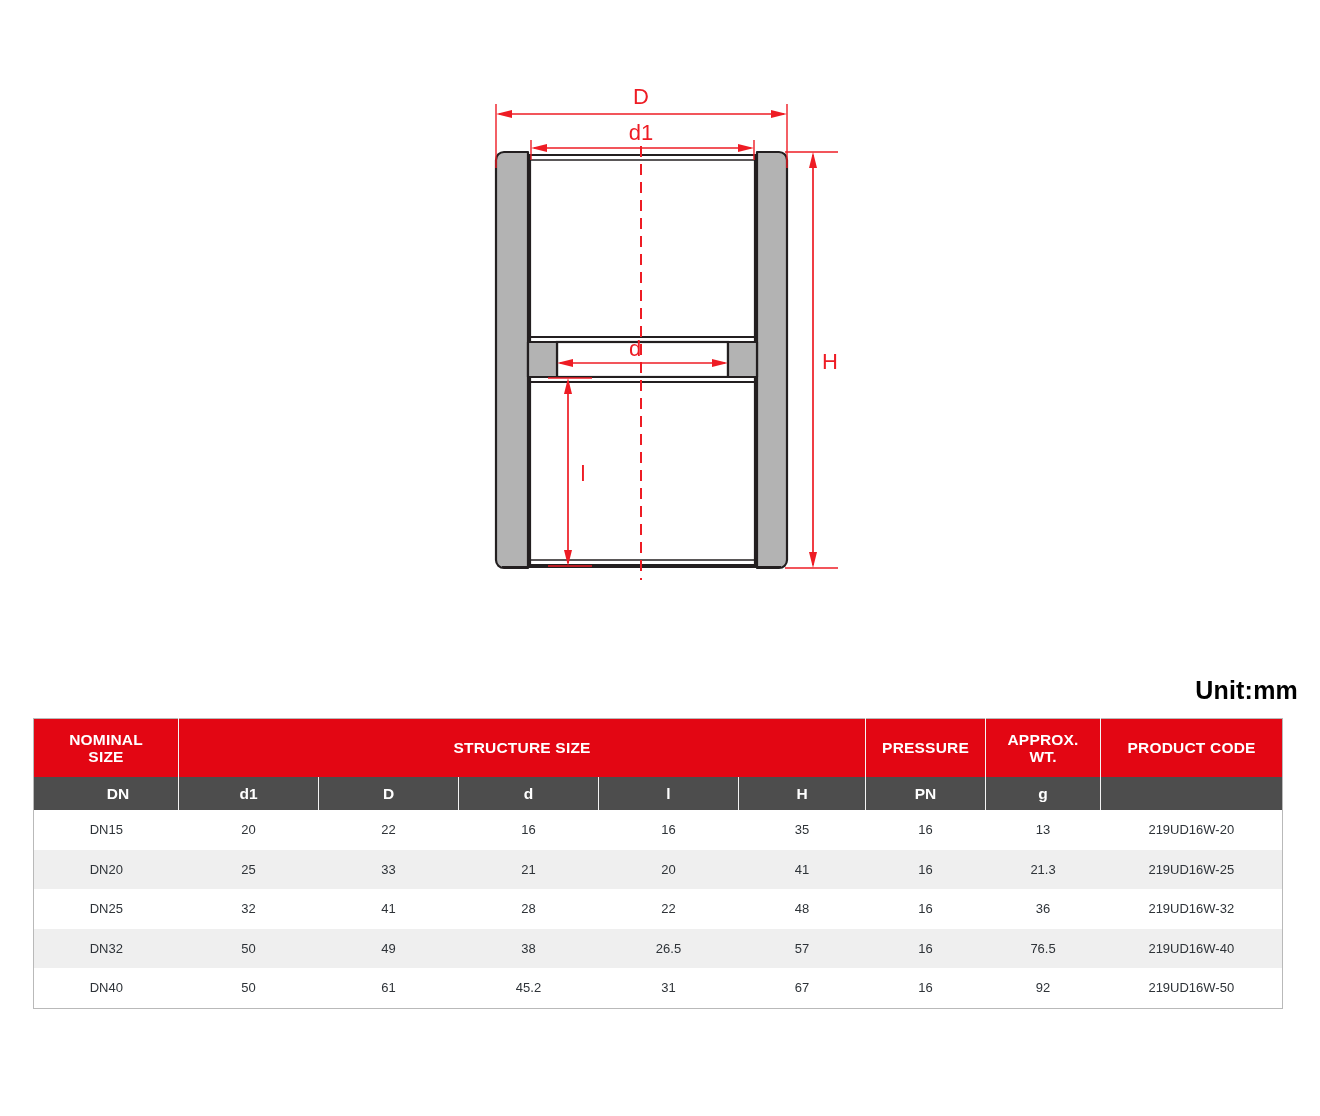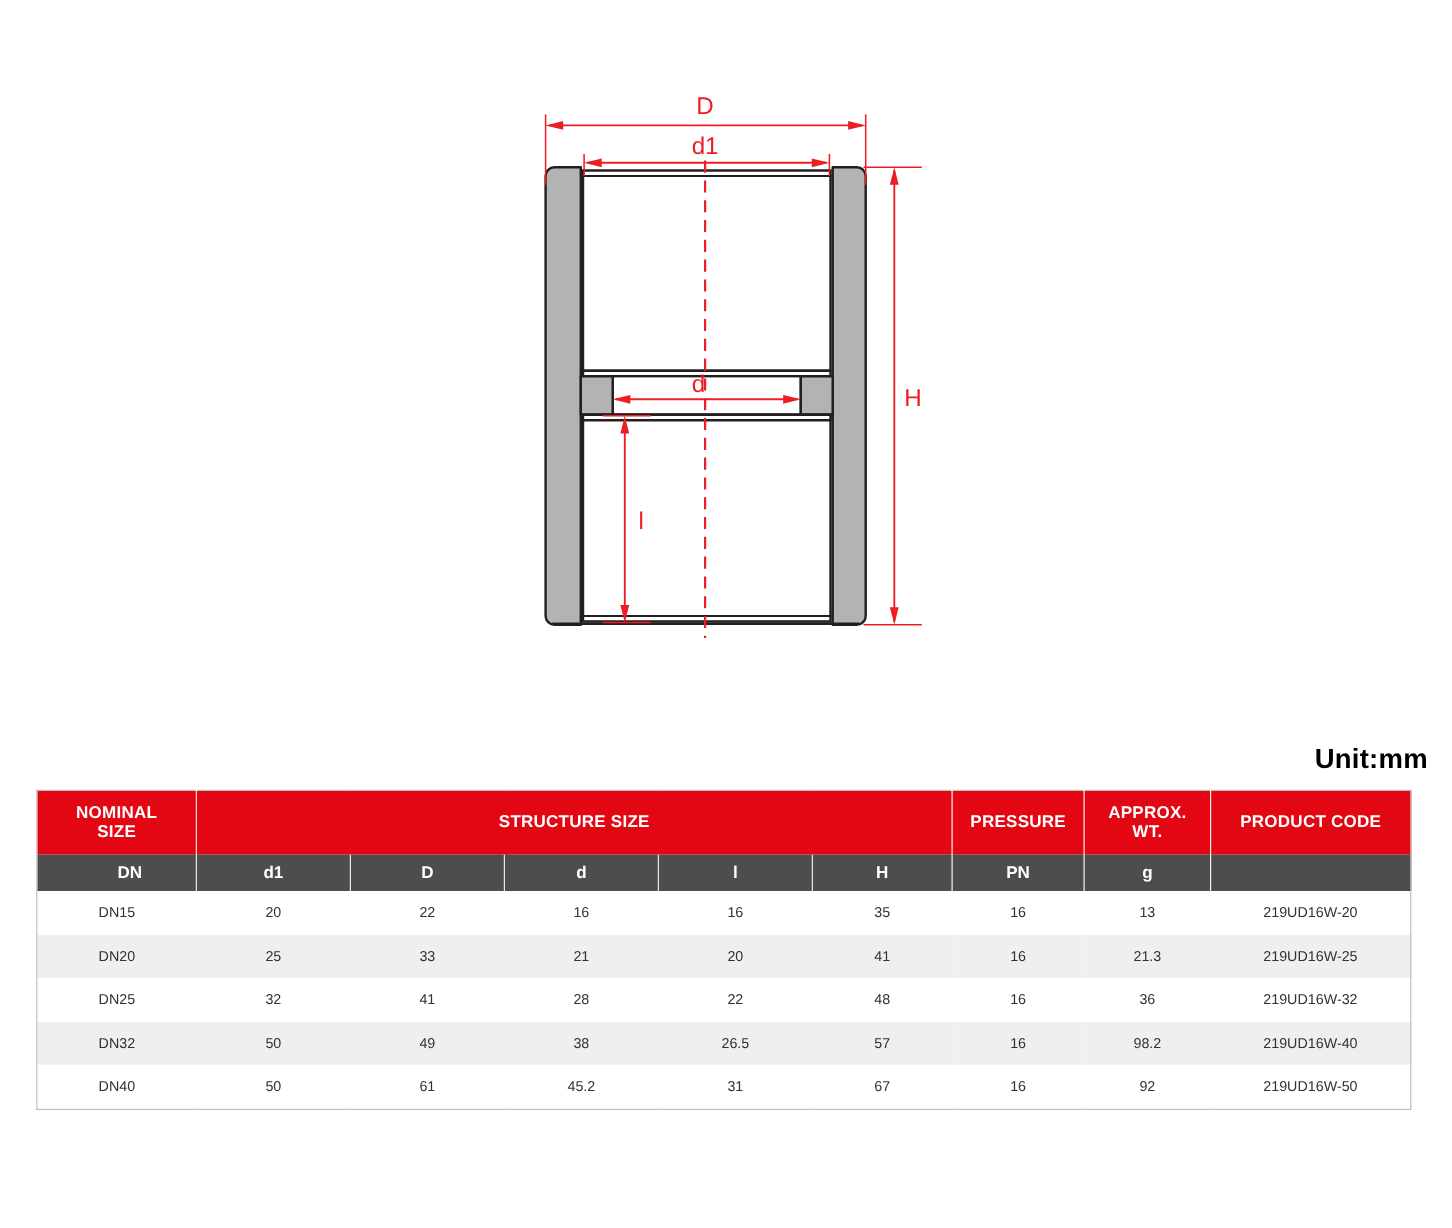--- a/index.html
+++ b/index.html
@@ -264,21 +264,21 @@
           <td>219UD16W-32</td>
         </tr>
         <tr class="alt">
           <td>DN32</td>
           <td>50</td>
           <td>49</td>
           <td>38</td>
           <td>26.5</td>
           <td>57</td>
           <td>16</td>
-          <td>98.2</td>
+          <td>76.5</td>
           <td>219UD16W-40</td>
         </tr>
         <tr>
           <td>DN40</td>
           <td>50</td>
           <td>61</td>
           <td>45.2</td>
           <td>31</td>
           <td>67</td>
           <td>16</td>

